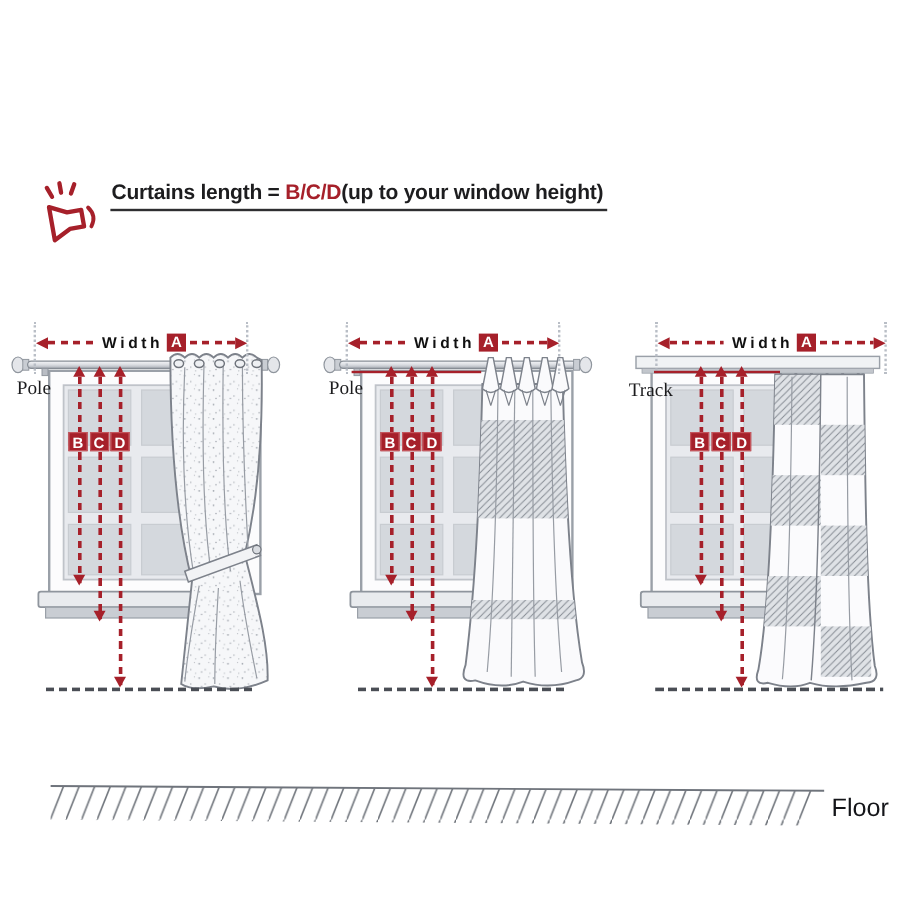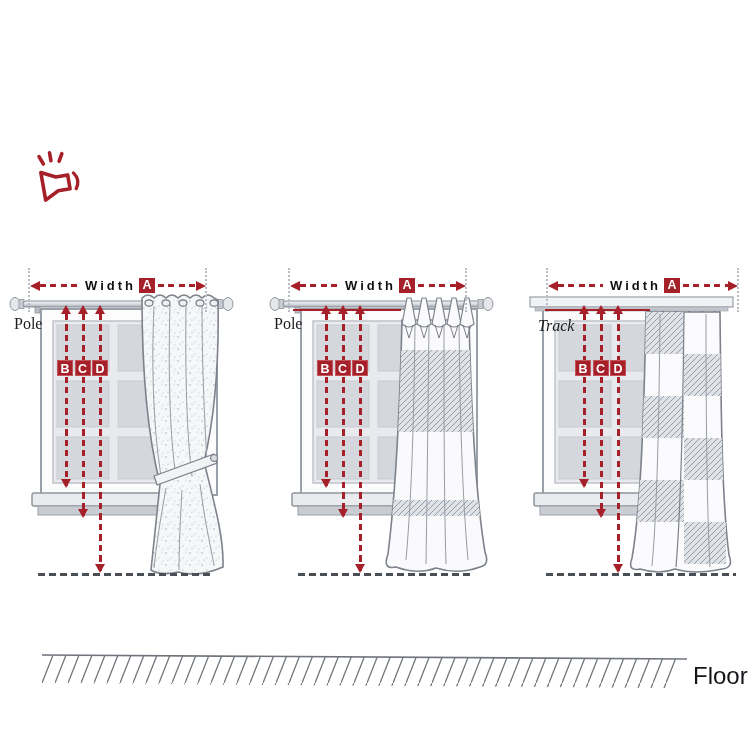--- a/index.html
+++ b/index.html
@@ -41,21 +41,21 @@
   .wlabel{font-size:13px;font-weight:bold;color:#111;letter-spacing:3px;margin:0 3px 0 7px;}
   .abox{width:16px;height:15px;background:var(--red);color:#fff;font-size:12.5px;font-weight:bold;
         text-align:center;line-height:15px;margin-right:3px;}
 
   .guide{position:absolute;top:6px;height:44px;width:0;border-left:2px dotted #b9bec6;}
   .g-l{left:20px;}.g-r{left:197px;}
   .d3 .g-l{left:36px;}.d3 .g-r{left:227px;}
 
   .mount{position:absolute;left:6px;top:53px;font-family:"Liberation Serif",serif;
          font-size:16px;color:#1c1c1e;}
-  .d3 .mount{left:28px;top:55px;font-style:italic;}
+  .d3 .mount{left:14px;top:55px;}
 
   .vline{position:absolute;top:52px;width:2.6px;
          background:repeating-linear-gradient(to bottom,var(--red) 0 6px,transparent 6px 10.5px);}
   .vline::before{content:"";position:absolute;top:-9px;left:-4.2px;width:0;height:0;
                  border-left:5.5px solid transparent;border-right:5.5px solid transparent;
                  border-bottom:9.5px solid var(--red);}
   .vline::after{content:"";position:absolute;bottom:-2px;left:-4.2px;width:0;height:0;
                 border-left:5.5px solid transparent;border-right:5.5px solid transparent;
                 border-top:9.5px solid var(--red);}
   .lb{left:57px;height:172px;}
@@ -71,21 +71,21 @@
   .redline{position:absolute;top:47px;left:25px;width:108px;height:2.2px;background:var(--red);}
   .d3 .redline{left:35px;width:105px;}
 
   .floor-dash{position:absolute;top:311px;left:30px;width:172px;height:3px;
               background:repeating-linear-gradient(to right,#4a4e55 0 7px,transparent 7px 11px);}
   .d3 .floor-dash{left:36px;width:190px;}
 
   
   .floor{position:absolute;left:42px;top:650px;width:700px;display:flex;align-items:flex-start;}
   .floor svg{width:645px;height:42px;flex:0 0 auto;}
-  .floor-label{font-size:24px;color:#141519;margin-left:6px;margin-top:12px;text-align:center;}
+  .floor-label{font-size:21px;color:#141519;margin-left:6px;margin-top:12px;text-align:center;}
 </style>
 </head>
 <body>
 
 <div class="page">
 
   <svg width="0" height="0" style="position:absolute" aria-hidden="true">
     <defs>
       <linearGradient id="poleGrad" x1="0" y1="0" x2="0" y2="1">
         <stop offset="0" stop-color="#f4f5f7"></stop>
@@ -115,20 +115,21 @@
     <svg class="mega" viewBox="0 0 56 58">
       <g transform="rotate(-10 28 32)" fill="none" stroke="#a6202a" stroke-linejoin="round" stroke-linecap="round">
         <path d="M14,24 L28,31 L40,31 L40,45 L28,45 L14,52 Z" stroke-width="3.6" fill="#fff"></path>
         <path d="M46,30 Q52,38 46,46" stroke-width="3.2"></path>
         <path d="M18,16 L15,8" stroke-width="3.6"></path>
         <path d="M26,14 L26,6" stroke-width="3.6"></path>
         <path d="M34,16 L38,9" stroke-width="3.6"></path>
       </g>
     </svg>
     <div class="formulas">
+      <span class="formula"><span>Curtains length = </span><span class="hl">B/C/D</span><span>(up to your window height)</span></span>
     </div>
   </section>
 
   <div class="diagram d1">
     <svg class="art" viewBox="0 0 243 330">
       <g>
         <rect x="33" y="47" width="176" height="186" fill="#fcfcfd" stroke="#9aa0a8" stroke-width="2"></rect>
         <rect x="45" y="59" width="152" height="162" fill="#e8eaee" stroke="#bfc3c9" stroke-width="1.5"></rect>
         <g fill="#d4d8dd" stroke="#c8ccd1">
           <rect x="49" y="63" width="52" height="46"></rect>

